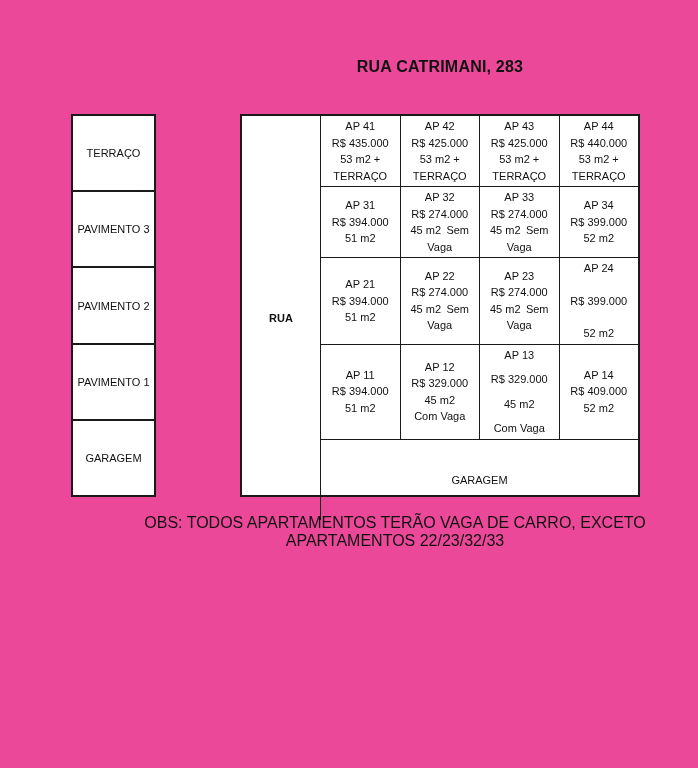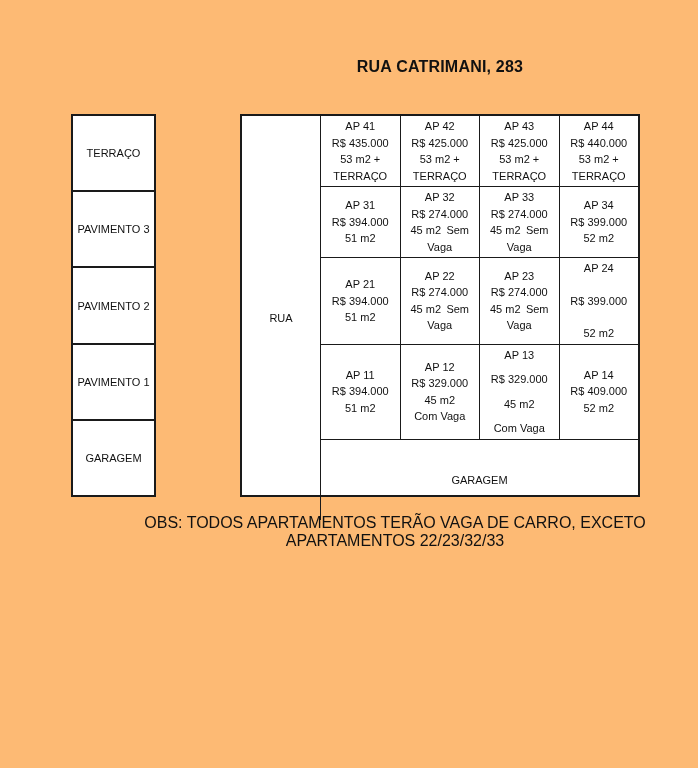--- a/index.html
+++ b/index.html
@@ -4,21 +4,21 @@
 <style>
   html, body {
     margin: 0;
     padding: 0;
     background: #ffffff;
   }
   .page {
     position: relative;
     width: 698px;
     height: 768px;
-    background: #fdba74;
+    background: #ec4899;
     font-family: "Liberation Sans", sans-serif;
     color: #111111;
     overflow: hidden;
   }
   .title {
     position: absolute;
     left: 140px;
     top: 58px;
     width: 600px;
     text-align: center;
@@ -67,20 +67,21 @@
     grid-template-rows: repeat(4, 1fr) 80px;
     background: #ffffff;
   }
   .rua-cell {
     grid-column: 1;
     grid-row: 1 / 6;
     display: flex;
     align-items: center;
     justify-content: center;
     font-size: 11px;
+    font-weight: bold;
   }
   .unit-cell {
     border-left: 1.5px solid #1a1a1a;
     border-bottom: 1.5px solid #1a1a1a;
     box-sizing: border-box;
     display: flex;
     flex-direction: column;
     align-items: stretch;
     justify-content: center;
     font-size: 11px;

